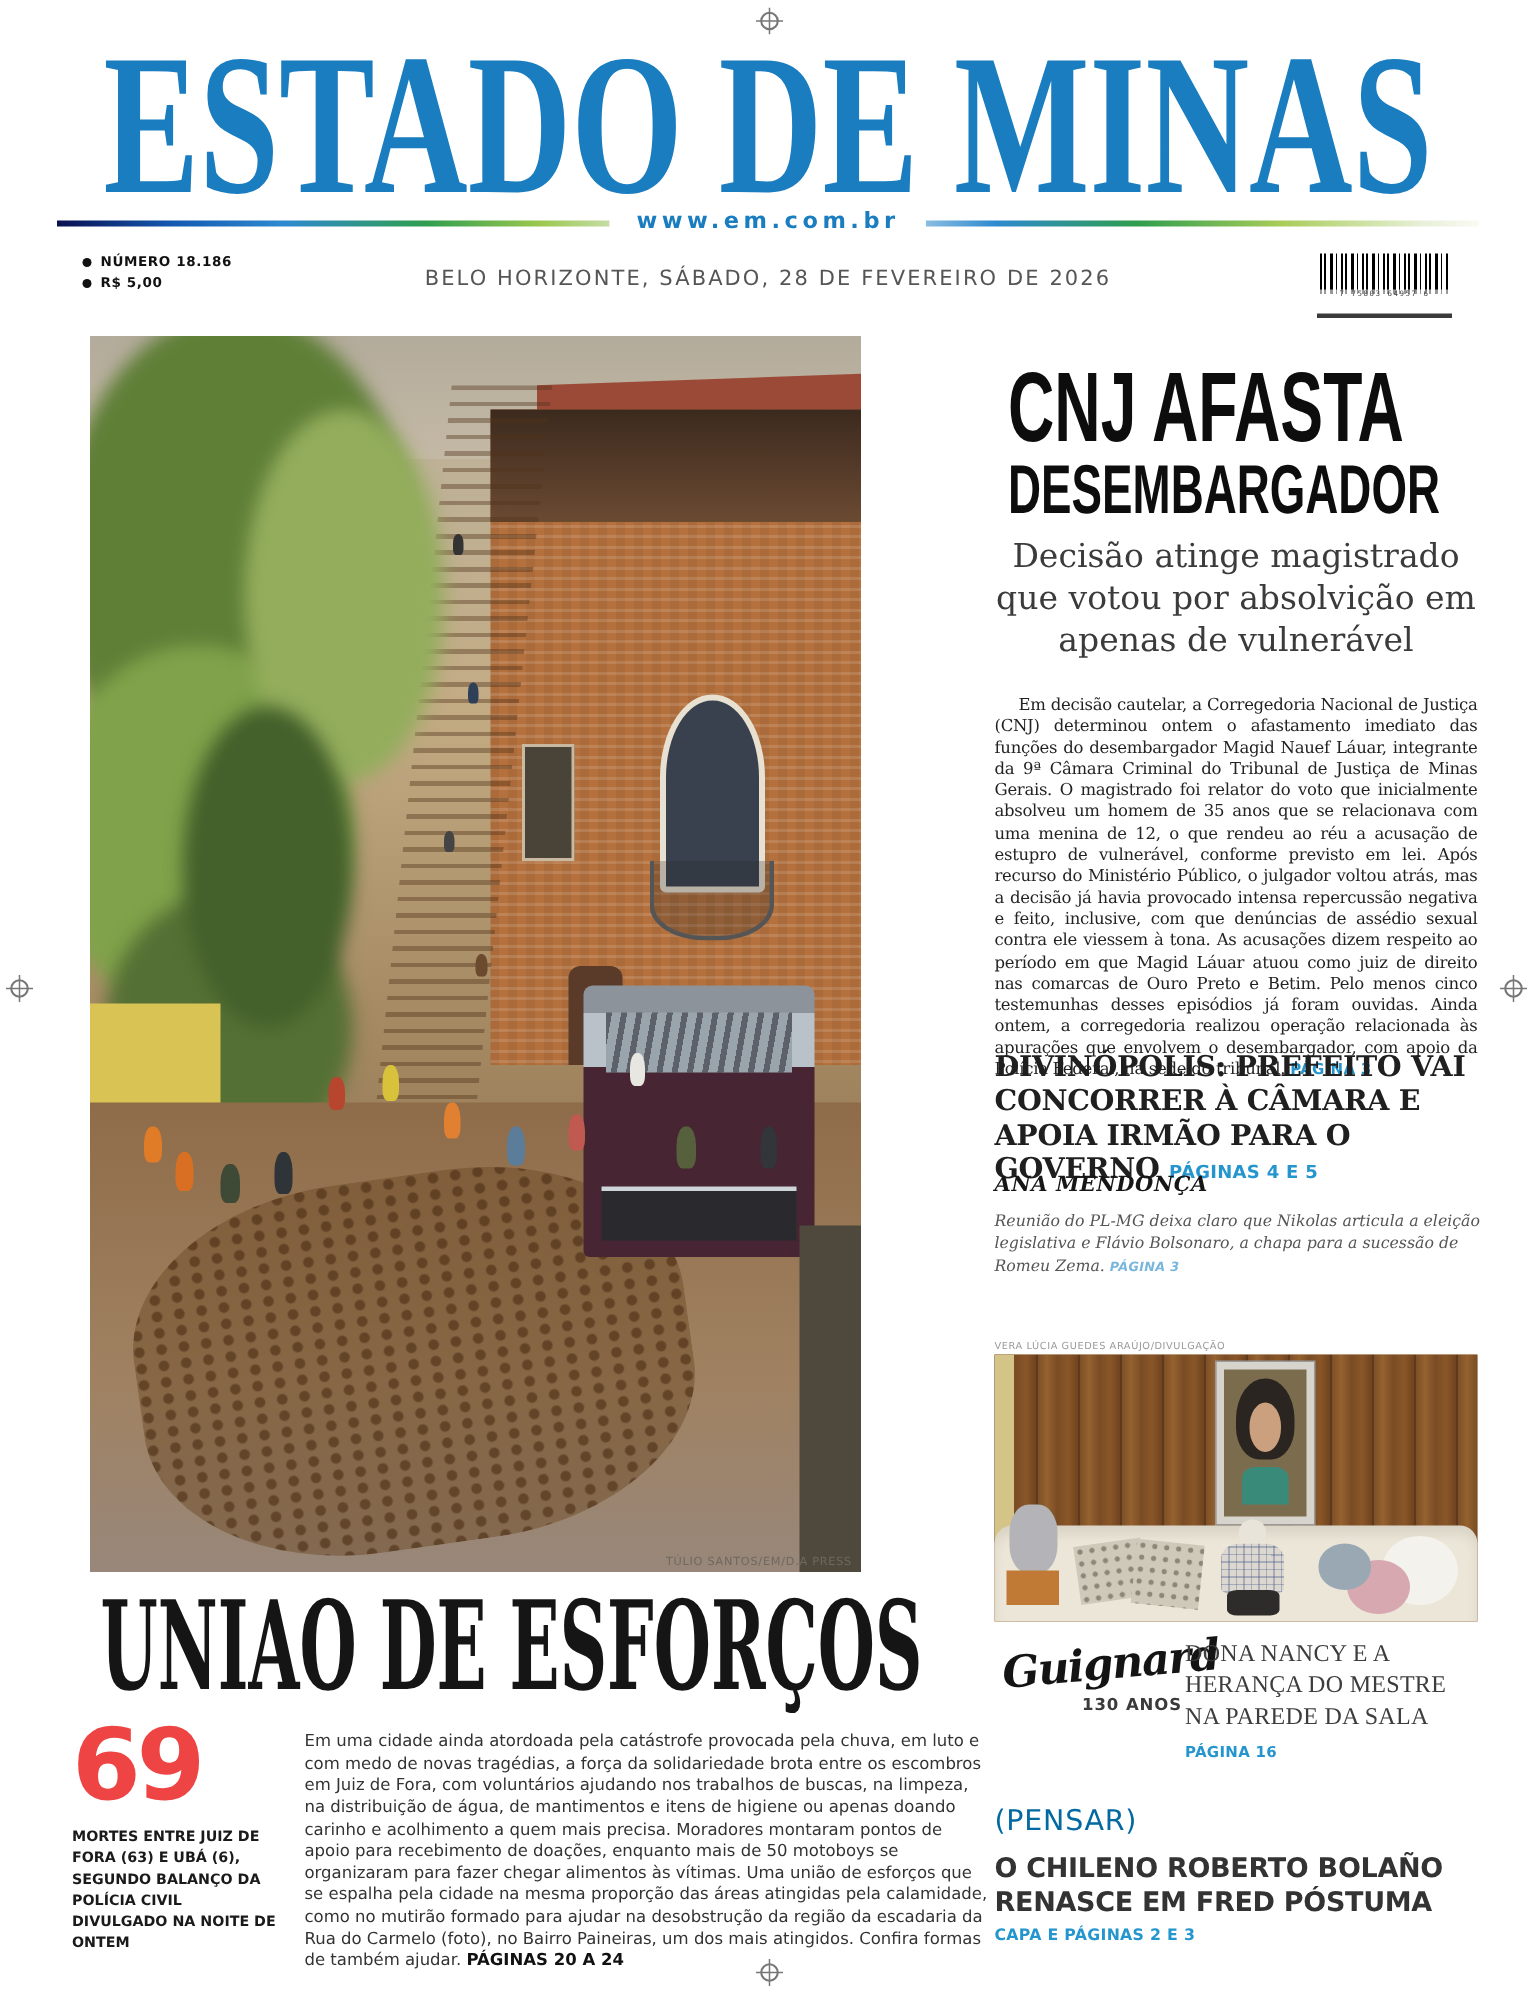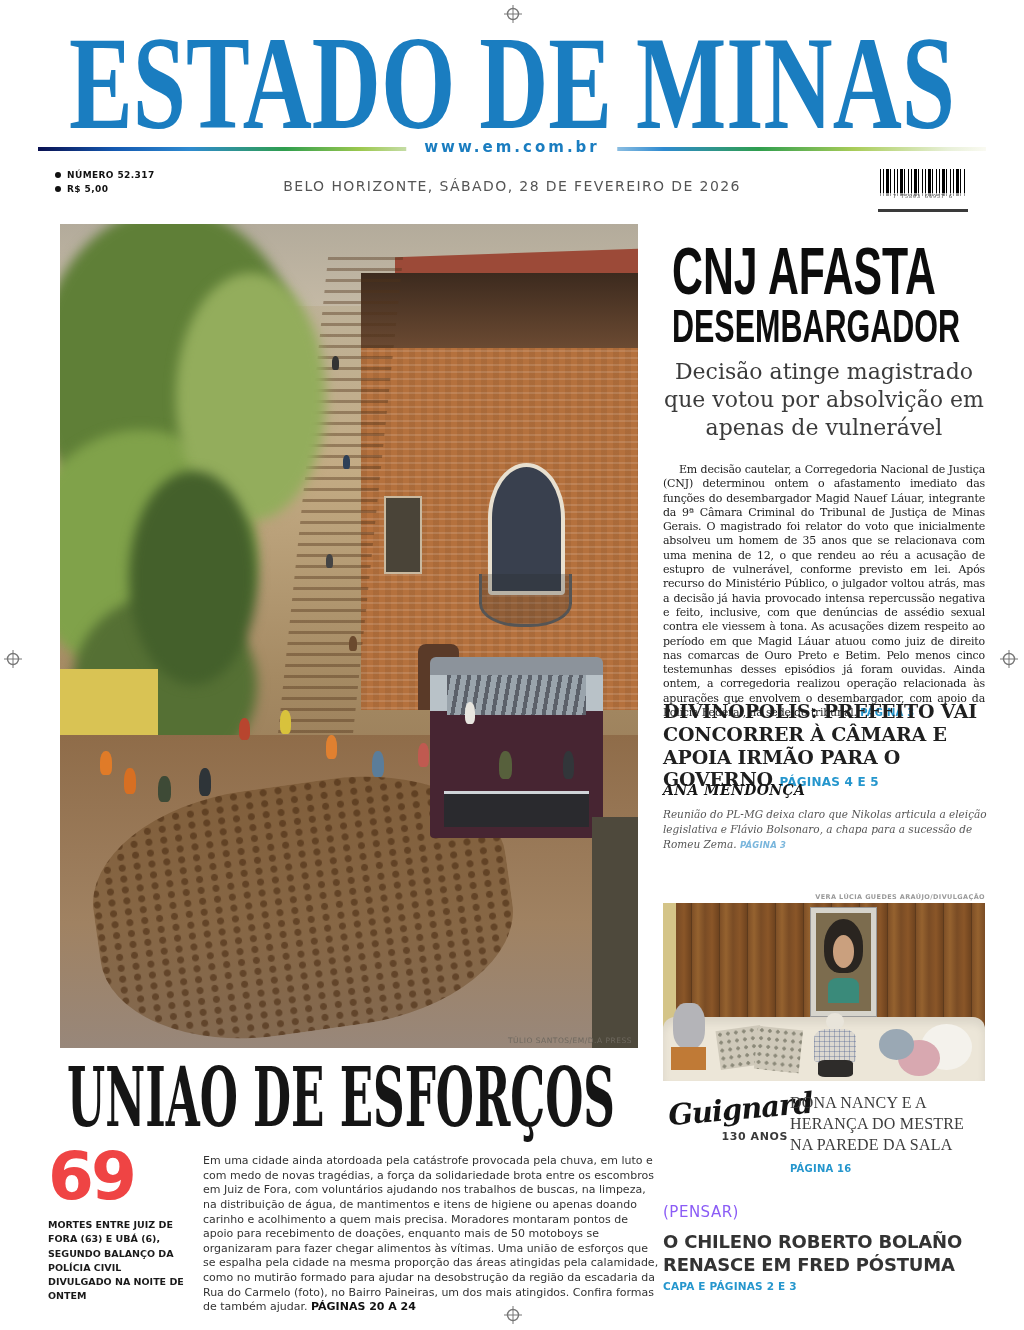--- a/index.html
+++ b/index.html
@@ -27,21 +27,21 @@
     letter-spacing:1.4px;color:#555;}
   .barcode{position:absolute;left:880px;top:169px;width:86px;}
   .barcode .bars{height:27px;background:repeating-linear-gradient(90deg,
      #000 0 1.5px,#fff 1.5px 3px,#000 3px 4px,#fff 4px 6.5px,#000 6.5px 9px,#fff 9px 10.5px,
      #000 10.5px 11.5px,#fff 11.5px 14px);}
   .barcode .digits{font-family:"DejaVu Sans Mono",monospace;font-size:5px;color:#444;
      text-align:center;letter-spacing:1px;margin-top:-3px;background:rgba(255,255,255,.6);}
   .barcode-rule{position:absolute;left:878px;top:209px;width:90px;height:3px;background:#3a3a3a;}
 
   
-  .photo-main{position:absolute;left:60px;top:224px;width:578px;height:824px;overflow:hidden;
+  .photo-main{position:absolute;left:60px;top:224px;width:514px;height:824px;overflow:hidden;
      background:linear-gradient(180deg,#bcb5a2 0%,#c3ab84 30%,#a58a63 55%,#8f7352 78%,#97805f 100%);}
   .pm-top{position:absolute;left:0;top:0;right:0;height:10%;
      background:linear-gradient(180deg,#b3ab9b,#c4b9a5);}
   .pm-roof2{position:absolute;right:0;top:3.5%;width:42%;height:5%;background:#9c4a38;transform:skewY(-2deg);}
   .pm-brick{position:absolute;left:52%;top:6%;right:0;height:53%;background:#b5713d;
      background-image:repeating-linear-gradient(180deg,rgba(255,255,255,.13) 0 2px,transparent 2px 7px),
        repeating-linear-gradient(90deg,rgba(0,0,0,.06) 0 6px,transparent 6px 12px);}
   .pm-roofline{position:absolute;left:52%;top:6%;right:0;height:9%;
      background:linear-gradient(180deg,#3c2a1e,#6b4a32);}
   .pm-arch{position:absolute;left:74%;top:29%;width:12%;height:15%;background:#39404e;
@@ -90,22 +90,22 @@
      font-family:"DejaVu Serif",serif;font-weight:bold;font-size:19px;line-height:1.2;
      color:#1f1f1f;letter-spacing:-.2px;}
   .divinopolis .pageref{font-size:12px;}
   .columnists{position:absolute;left:663px;top:782px;width:326px;display:flex;gap:16px;}
   .colm{flex:1;}
   .colm-name{font-family:"DejaVu Serif",serif;font-weight:bold;font-size:14px;
      letter-spacing:.4px;color:#161616;font-style:italic;}
   .colm-text{margin-top:9px;font-family:"DejaVu Serif",serif;font-style:italic;
      font-size:10.5px;line-height:1.42;color:#555;}
   .colm .pageref{font-size:8.5px;color:#7ab6dc;}
-  .nancy-credit{position:absolute;left:663px;top:893px;width:322px;text-align:right;
-     font-size:6.5px;color:#9a9a9a;letter-spacing:.4px;font-weight:bold;}
+  .nancy-credit{position:absolute;left:663px;top:893px;width:322px;text-align:left;
+     font-size:6.5px;color:#9a9a9a;letter-spacing:.4px;}
 
   
   .photo-nancy{position:absolute;left:663px;top:903px;width:322px;height:178px;overflow:hidden;background:#8a5a2c;}
   .nw-wall{position:absolute;left:0;top:0;right:0;height:70%;
      background:repeating-linear-gradient(90deg,#7a4c25 0px,#95622f 7px,#7a4c25 14px,#8a5628 21px,#6e431f 28px);
      background-blend-mode:normal;}
   .nw-wall:after{content:"";position:absolute;inset:0;
      background:repeating-linear-gradient(90deg,rgba(0,0,0,.25) 0 1px,transparent 1px 28px);}
   .nw-strip{position:absolute;left:0;top:0;width:4%;height:100%;background:#d4c488;}
   .nw-frame{position:absolute;left:46%;top:3%;width:17%;height:55%;background:#7c6c4e;
@@ -135,21 +135,21 @@
   .guignard{position:absolute;left:668px;top:1092px;width:120px;}
   .guignard-sig{font-family:"DejaVu Serif",serif;font-style:italic;font-weight:bold;
      font-size:29px;color:#141414;transform:rotate(-5deg);display:inline-block;letter-spacing:-1px;}
   .guignard-sub{text-align:right;font-size:11px;font-weight:bold;color:#3a3a3a;
      letter-spacing:.6px;margin-top:4px;}
   .nancy-caption{position:absolute;left:790px;top:1092px;width:196px;
      font-family:Liberation Serif, serif;font-size:16px;line-height:1.32;color:#3d3d3d;letter-spacing:.2px;}
   .nancy-ref{position:absolute;left:790px;top:1163px;font-size:10px;font-weight:bold;color:#2596cd;}
 
   .pensar{position:absolute;left:663px;top:1203px;width:322px;}
-  .pensar-kicker{font-size:15px;color:#8b5cf6;letter-spacing:.5px;}
+  .pensar-kicker{font-size:19px;color:#0369a1;letter-spacing:.5px;}
   .pensar-headline{margin-top:9px;font-size:18px;font-weight:bold;color:#333;line-height:1.28;letter-spacing:-.2px;}
   .pensar .pageref{display:block;margin-top:4px;font-size:10.5px;}
 
   
   .uniao-svg{position:absolute;left:62px;top:1062px;width:558px;height:80px;}
   .toll-number{position:absolute;left:48px;top:1138px;font-size:66px;font-weight:800;
      letter-spacing:-3px;color:#ef4444;font-family:"DejaVu Sans",sans-serif;}
   .toll-caption{position:absolute;left:48px;top:1218px;width:140px;font-size:9.5px;
      font-weight:bold;line-height:1.5;color:#1a1a1a;}
   .main-body{position:absolute;left:203px;top:1143px;width:458px;font-size:11px;
@@ -188,21 +188,21 @@
 
   <svg class="masthead-svg" viewBox="0 0 896 116">
     <text x="448" y="102" text-anchor="middle" font-family="Liberation Serif, serif" font-weight="bold" font-size="134" fill="#1a7dc0" textLength="886" lengthAdjust="spacingAndGlyphs">ESTADO DE MINAS</text>
   </svg>
   <div class="grad-line"></div>
   <div class="site-url">www.em.com.br</div>
 
   <div class="issue-block">
     <div class="row">
         <span class="dot"></span>
-      <span>NÚMERO 52.317</span>
+      <span>NÚMERO 18.186</span>
       </div>
     <div class="row">
         <span class="dot"></span>
       <span>R$ 5,00</span>
       </div>
   </div>
   <div class="dateline">BELO HORIZONTE, SÁBADO, 28 DE FEVEREIRO DE 2026</div>
   <div class="barcode">
     <div class="bars"></div>
     <div class="digits">7 75803 64957 6</div>

